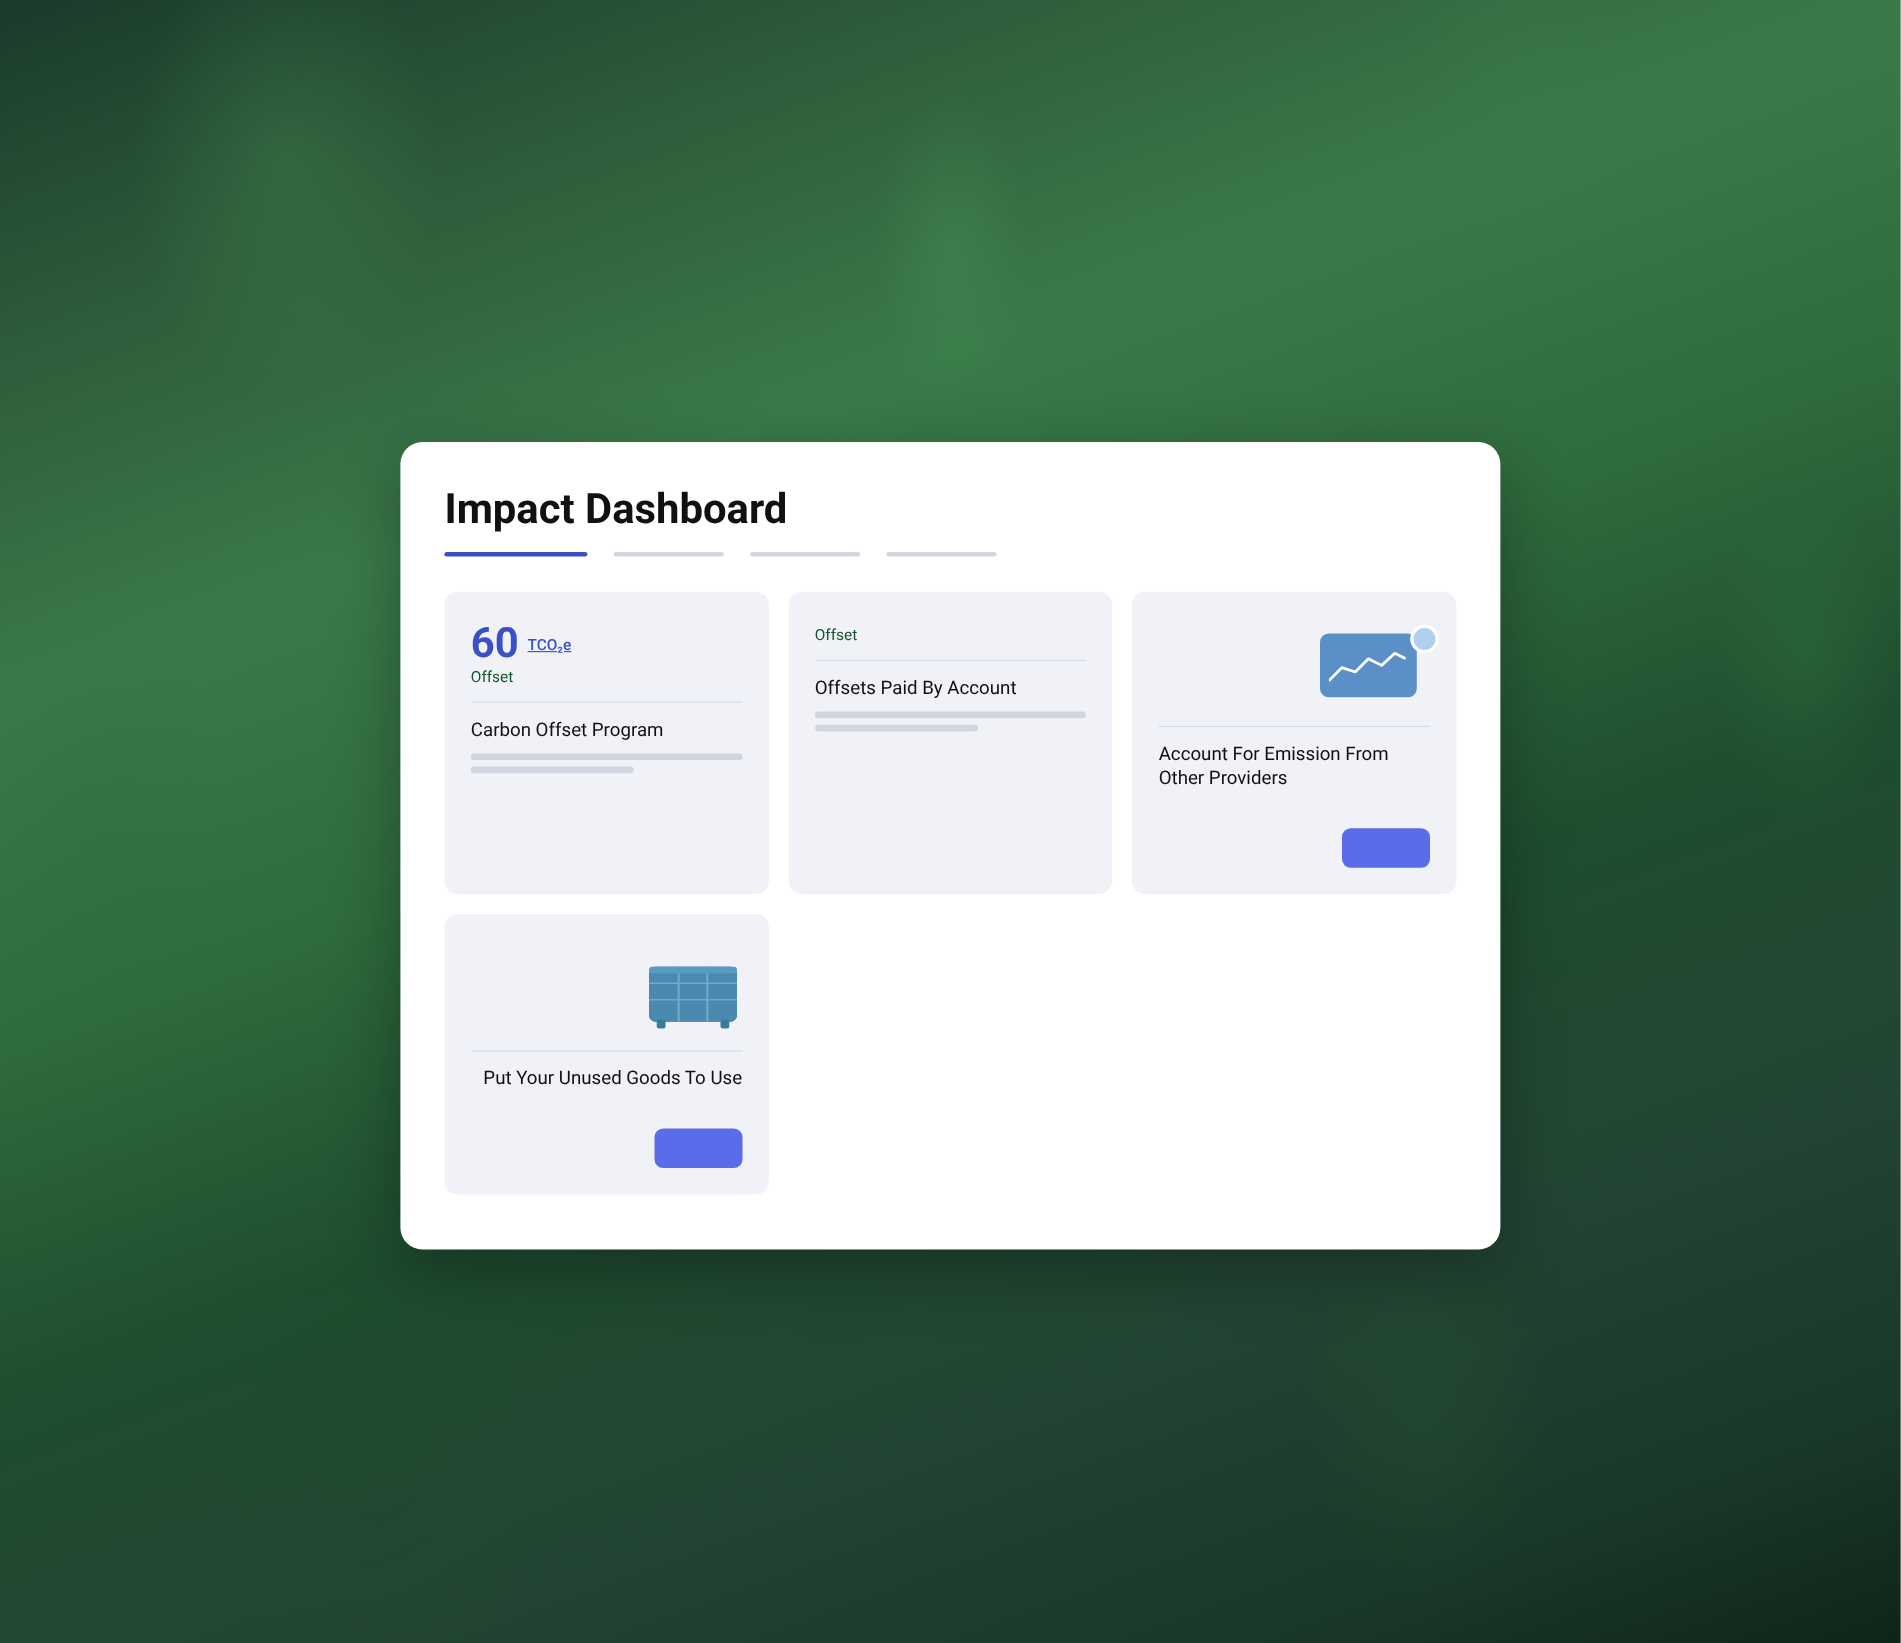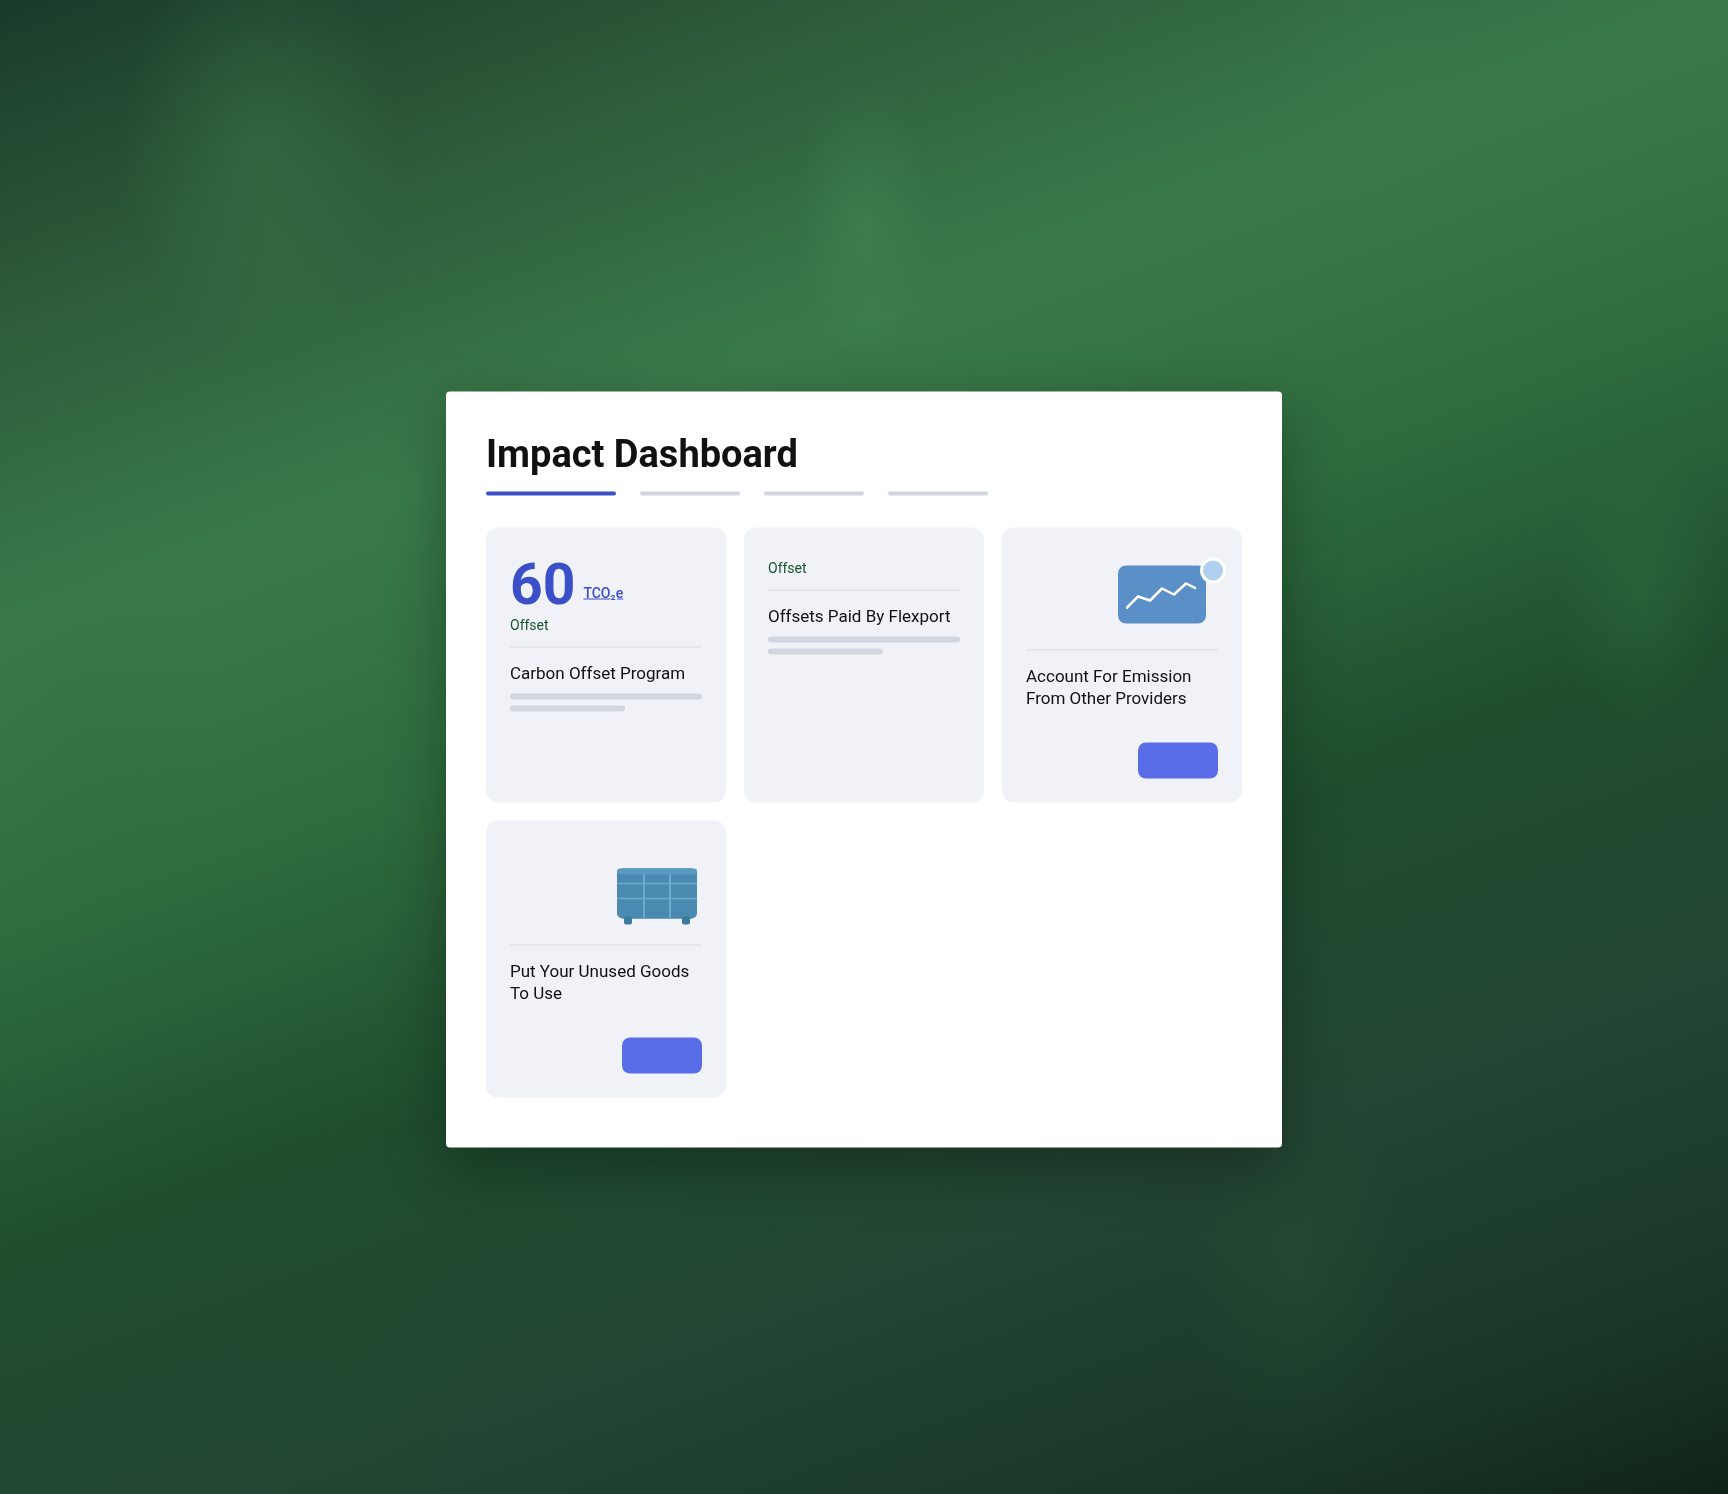--- a/index.html
+++ b/index.html
@@ -46,23 +46,23 @@
         radial-gradient(ellipse 120px 220px at 95% 40%, #3a8a4a33 0%, transparent 70%),
         radial-gradient(ellipse 200px 300px at 20% 90%, #1a4a2a44 0%, transparent 70%),
         radial-gradient(ellipse 160px 260px at 75% 85%, #2a5a3a44 0%, transparent 70%);
     }
 
     .dashboard-container {
       position: absolute;
       top: 50%;
       left: 50%;
       transform: translate(-50%, -47%);
-      width: 836px;
+      width: 1000px;
       background: white;
-      border-radius: 4px;
+      border-radius: 20px;
       padding: 40px 40px 50px;
       z-index: 10;
       box-shadow: 0 20px 60px rgba(0,0,0,0.3);
     }
 
     .page-title {
       font-size: 38px;
       font-weight: 700;
       color: #111;
       margin-bottom: 16px;
@@ -104,21 +104,21 @@
       flex-direction: column;
       min-height: 190px;
     }
 
     .card.with-button {
       min-height: 200px;
       align-items: flex-end;
     }
 
     .stat-value {
-      font-size: 57px;
+      font-size: 38px;
       font-weight: 700;
       color: #3b4fc8;
       line-height: 1;
     }
 
     .stat-unit {
       font-size: 14px;
       font-weight: 500;
       color: #3b4fc8;
       vertical-align: super;
@@ -318,21 +318,21 @@
       <div class="card-title">Carbon Offset Program</div>
       <div class="card-desc-line"></div>
       <div class="card-desc-line short"></div>
     </div>
 
     <div class="card">
       <div>
         <div class="stat-label">Offset</div>
       </div>
       <div class="card-divider"></div>
-      <div class="card-title">Offsets Paid By Flexport</div>
+      <div class="card-title">Offsets Paid By Account</div>
       <div class="card-desc-line"></div>
       <div class="card-desc-line short"></div>
     </div>
 
 
     <div class="card with-button">
       <div class="card-icon-area">
         <div class="chart-icon-wrap">
           <div class="chart-box">
             <svg class="chart-wave" viewBox="0 0 70 35" fill="none">

